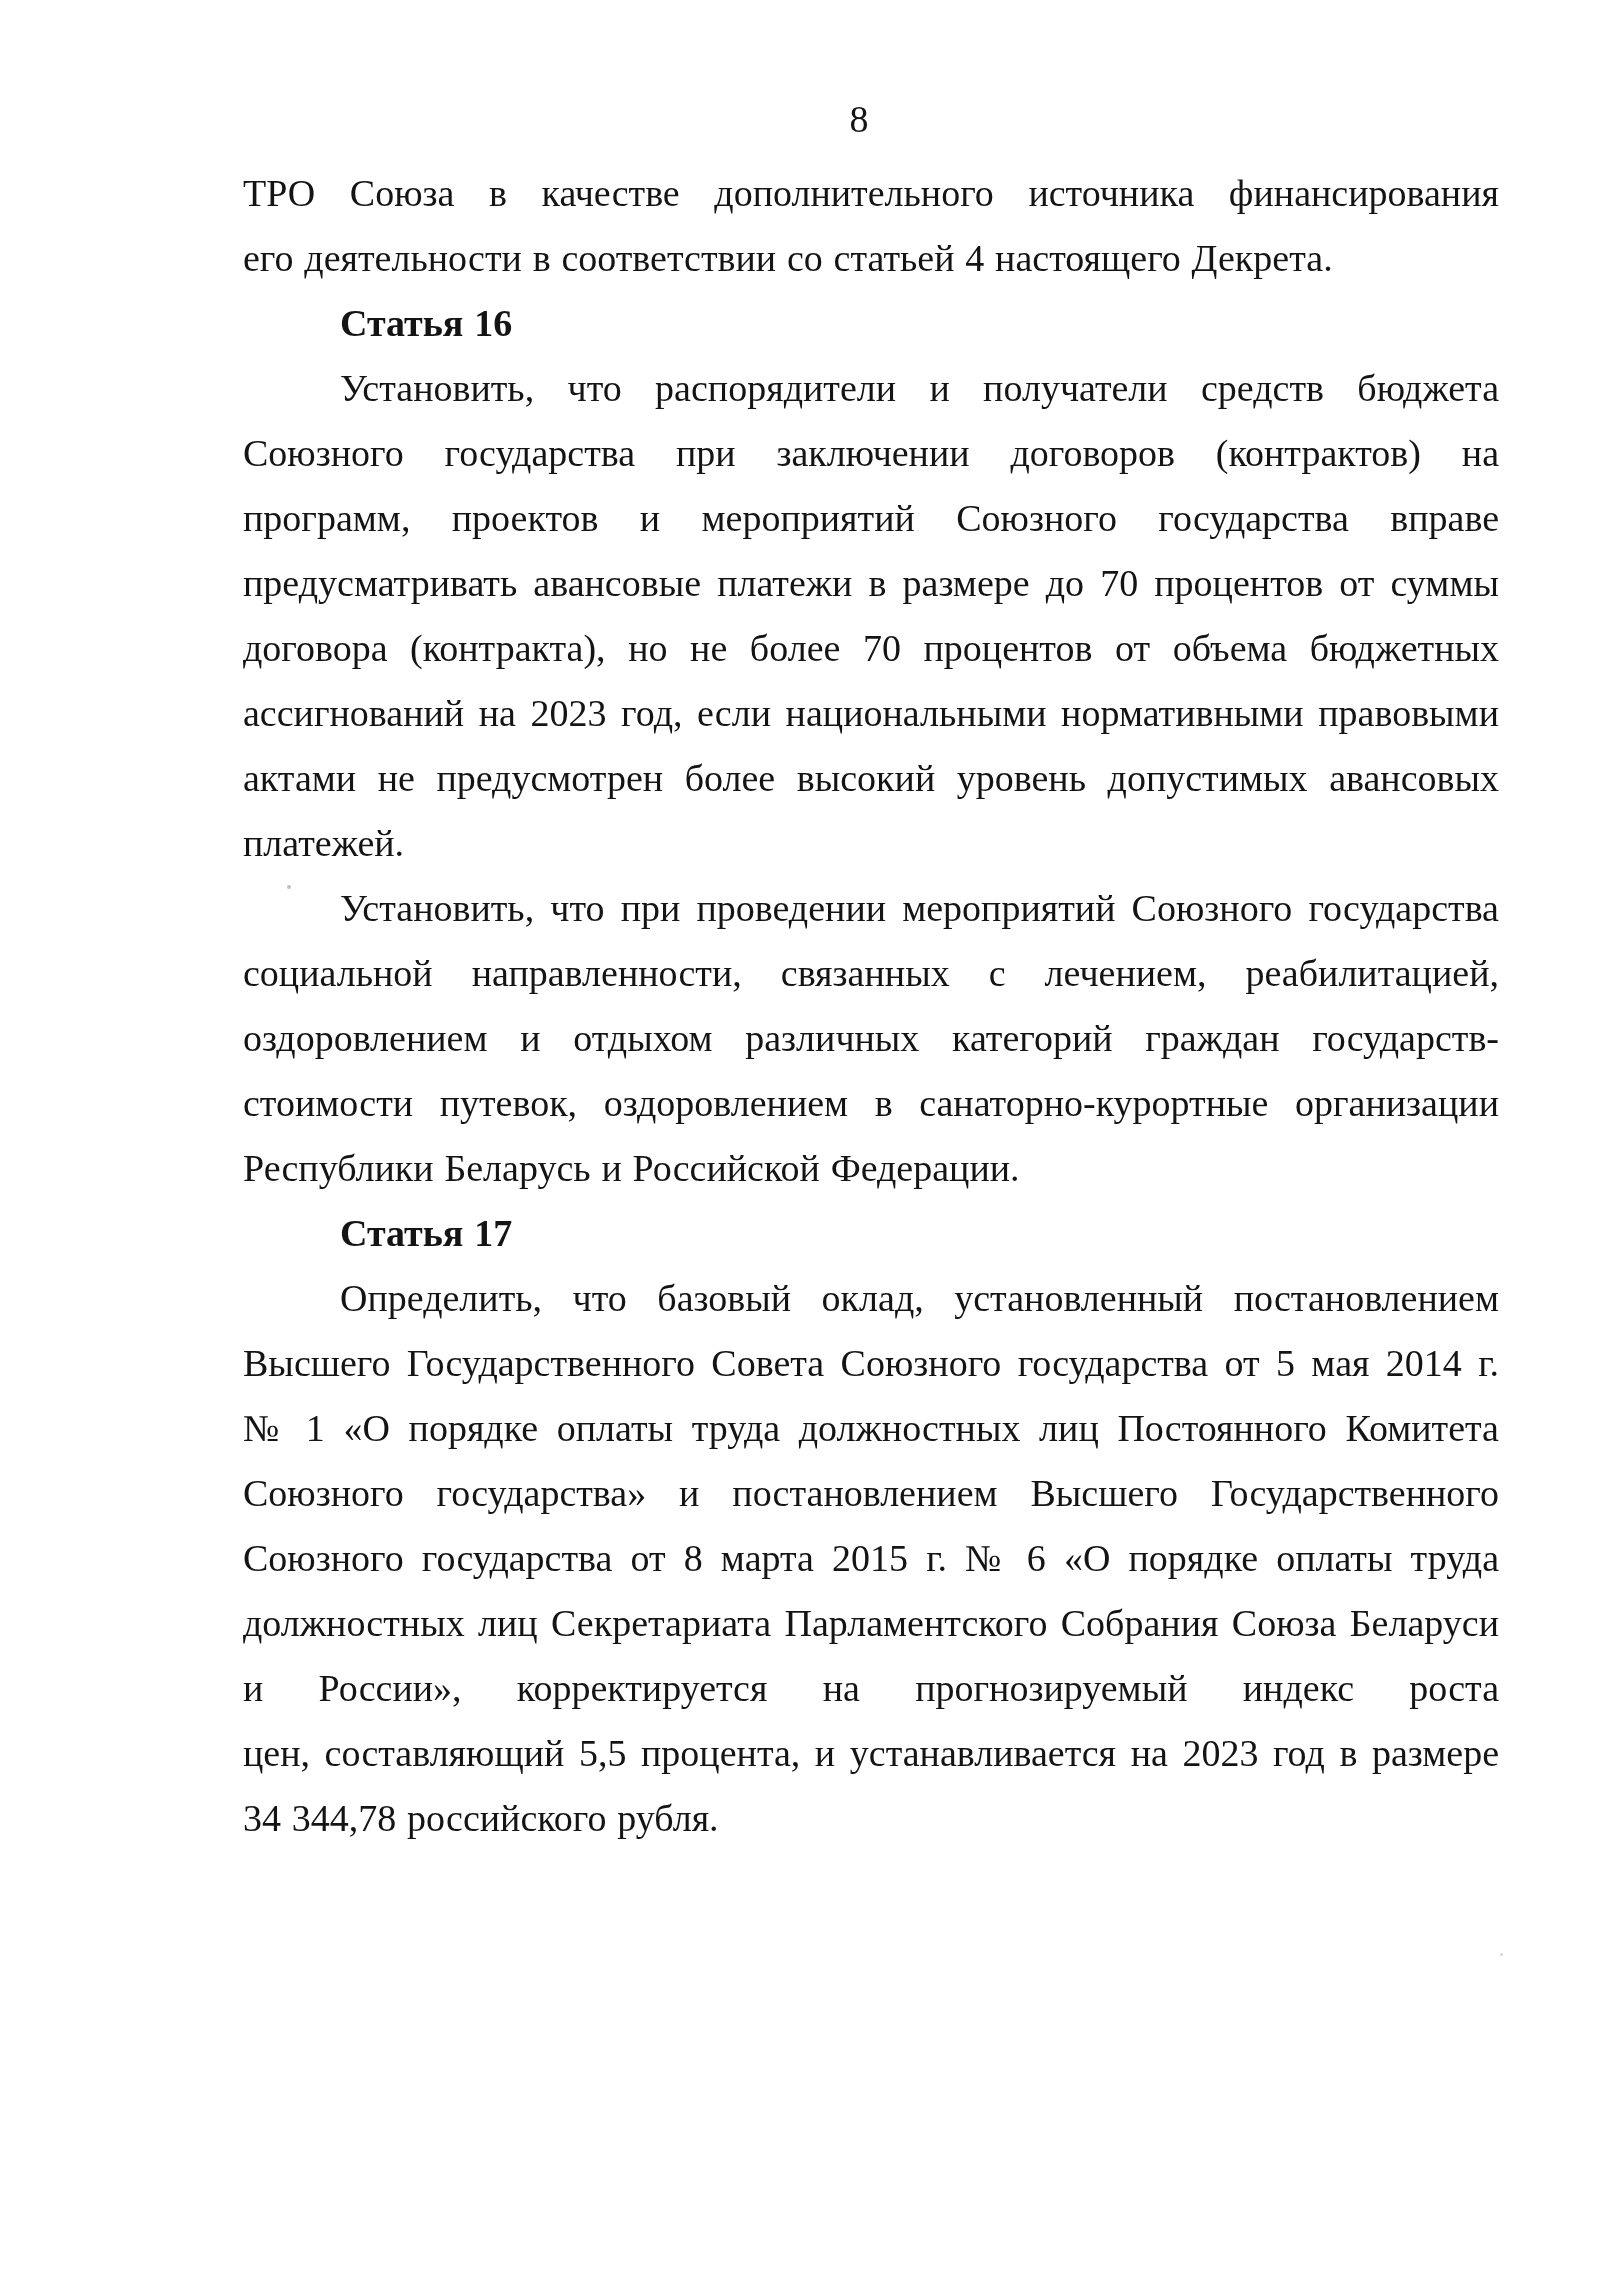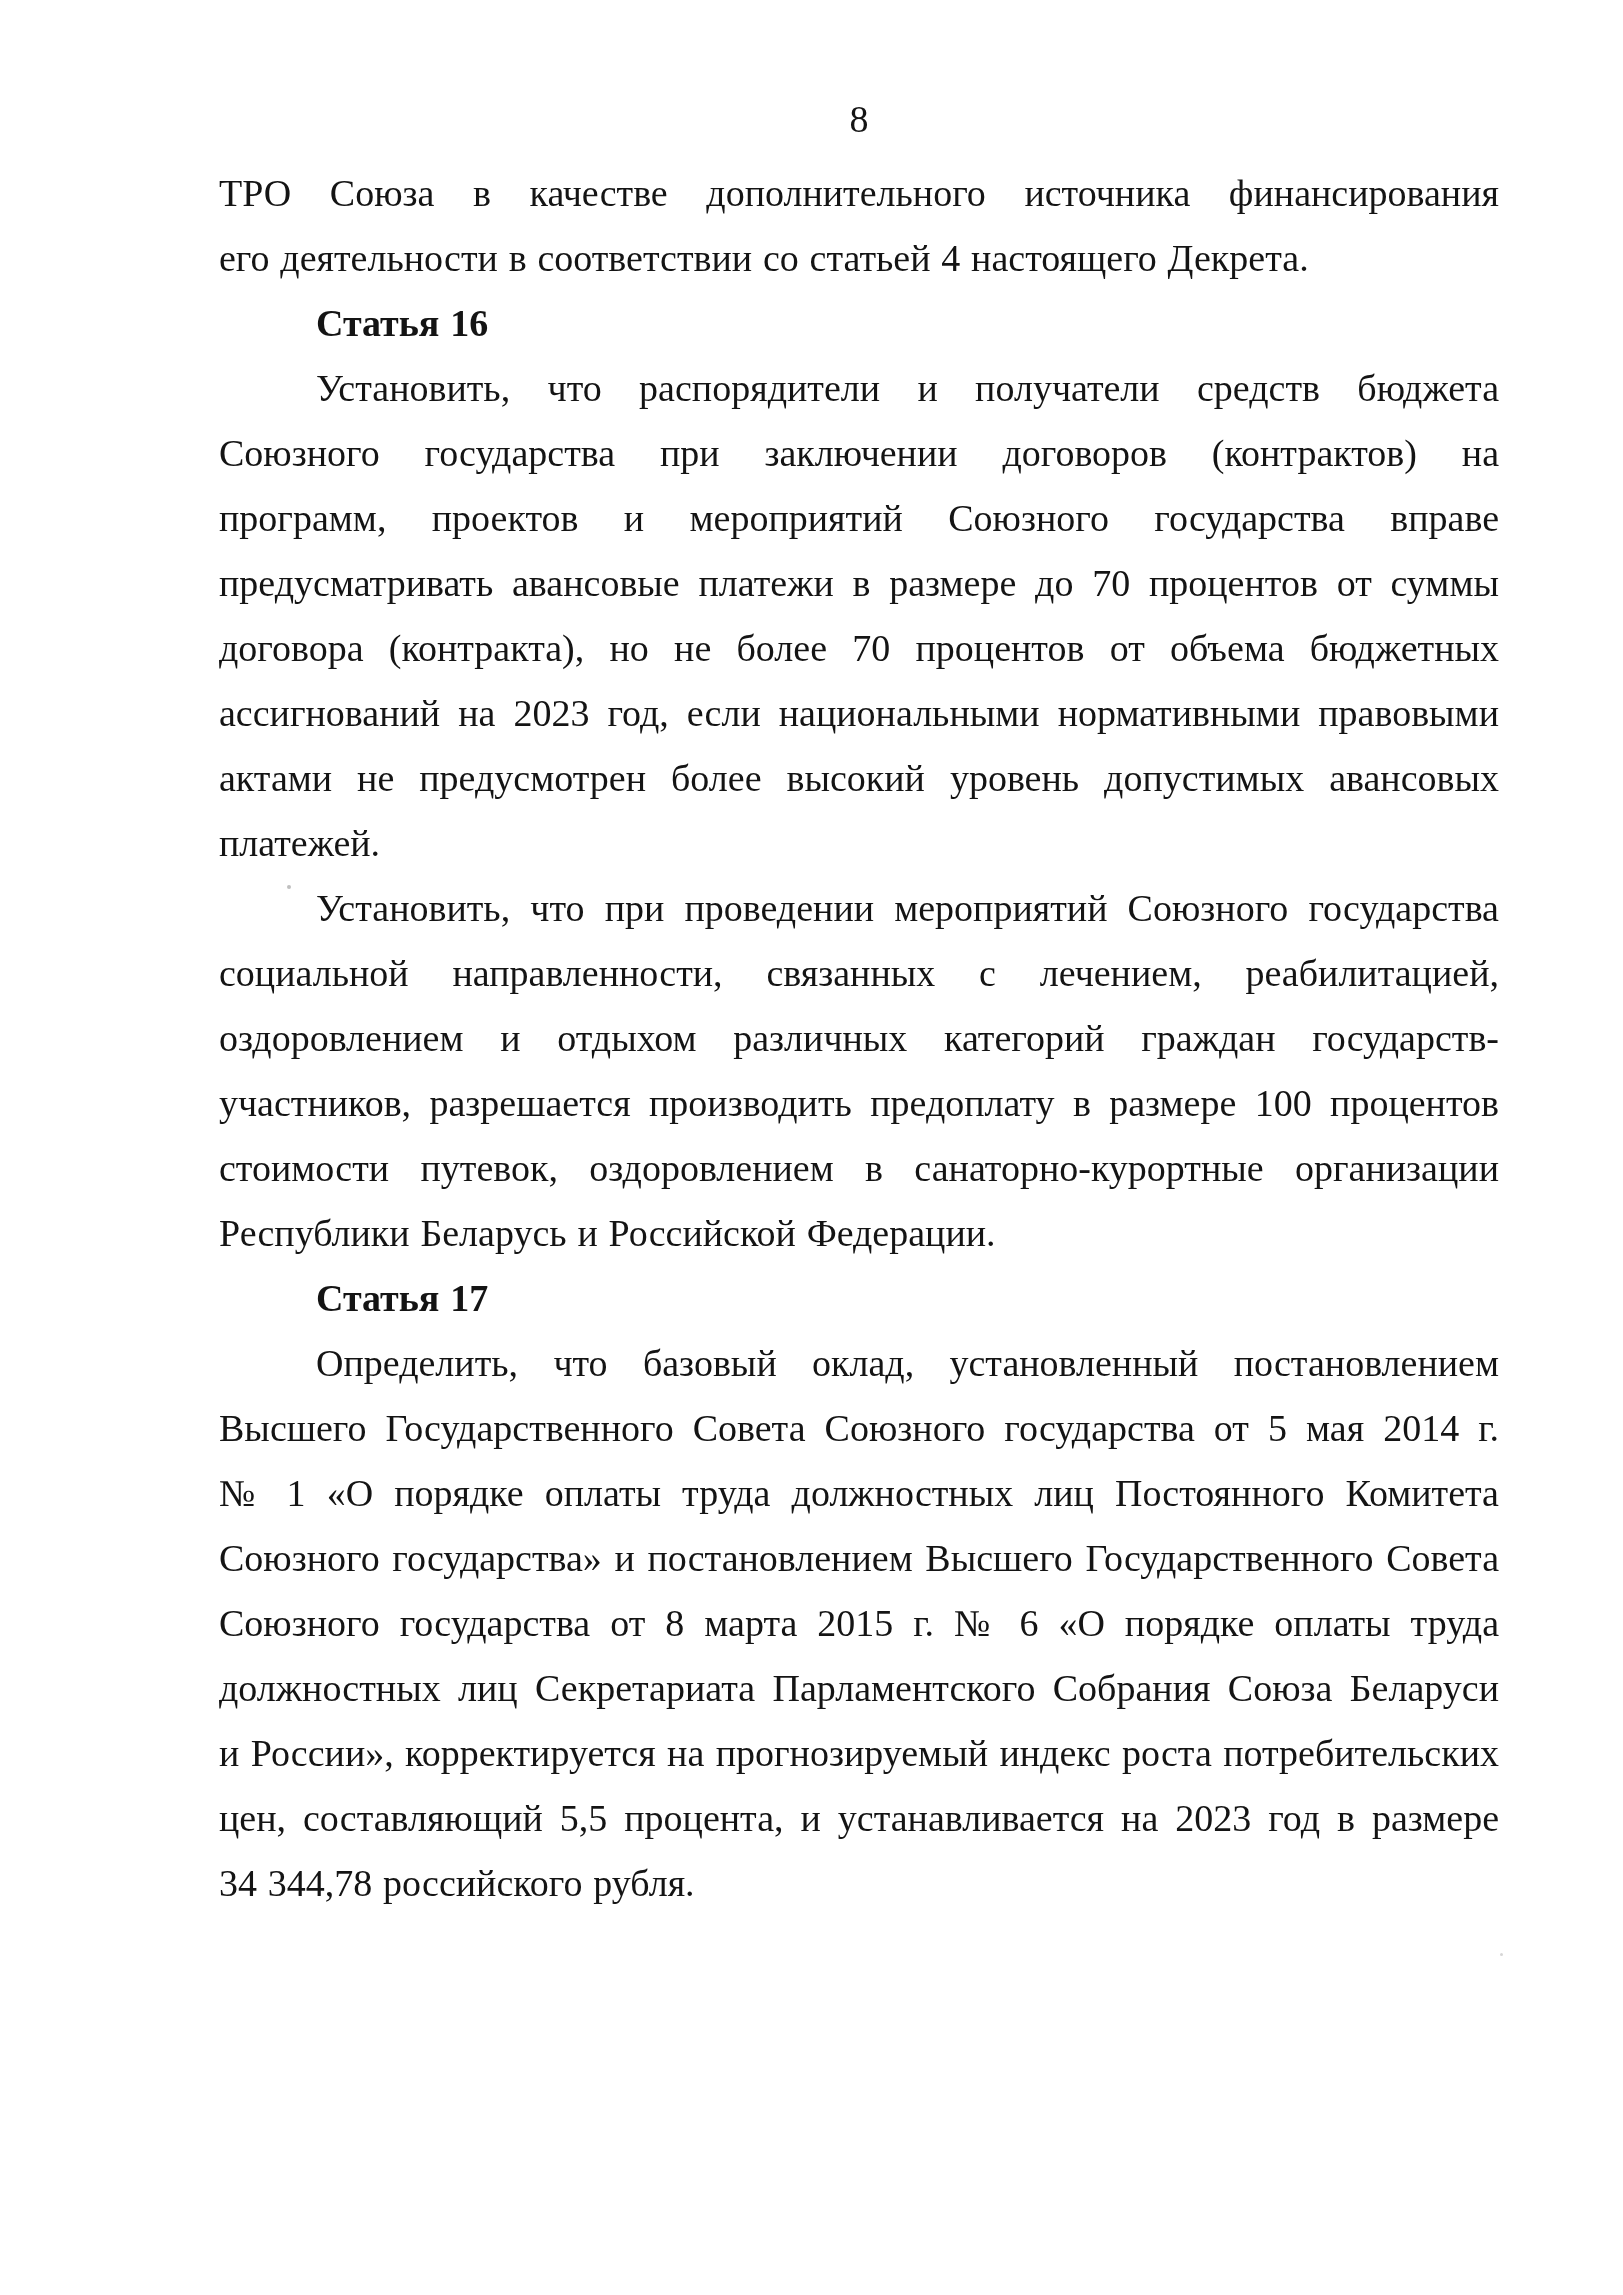--- a/index.html
+++ b/index.html
@@ -38,20 +38,21 @@
     font-size: 38px;
     word-spacing: 1.3px;
   }
   .line {
     height: 65px;
     line-height: 65px;
     text-align: justify;
     text-align-last: justify;
     overflow: hidden;
     white-space: normal;
+    margin-left: 24px;
   }
   .line.plain {
     text-align: right;
     text-align-last: left;
   }
   .line.indent {
     text-indent: 97px;
   }
   .line.heading {
     font-weight: bold;
@@ -82,21 +83,20 @@
     <div class="line">Союзного государства при заключении договоров (контрактов) на реализацию</div>
     <div class="line">программ, проектов и мероприятий Союзного государства вправе</div>
     <div class="line">предусматривать авансовые платежи в размере до 70 процентов от суммы</div>
     <div class="line">договора (контракта), но не более 70 процентов от объема бюджетных</div>
     <div class="line">ассигнований на 2023 год, если национальными нормативными правовыми</div>
     <div class="line">актами не предусмотрен более высокий уровень допустимых авансовых</div>
     <div class="line plain">платежей.</div>
     <div class="line indent">Установить, что при проведении мероприятий Союзного государства</div>
     <div class="line">социальной направленности, связанных с лечением, реабилитацией,</div>
     <div class="line">оздоровлением и отдыхом различных категорий граждан государств-</div>
-    <div class="line">участников, разрешается производить предоплату в размере 100 процентов</div>
     <div class="line">стоимости путевок, оздоровлением в санаторно-курортные организации</div>
     <div class="line plain">Республики Беларусь и Российской Федерации.</div>
     <div class="line heading">Статья 17</div>
     <div class="line indent">Определить, что базовый оклад, установленный постановлением</div>
     <div class="line">Высшего Государственного Совета Союзного государства от 5 мая 2014 г.</div>
     <div class="line">№ 1 «О порядке оплаты труда должностных лиц Постоянного Комитета</div>
     <div class="line">Союзного государства» и постановлением Высшего Государственного Совета</div>
     <div class="line">Союзного государства от 8 марта 2015 г. № 6 «О порядке оплаты труда</div>
     <div class="line">должностных лиц Секретариата Парламентского Собрания Союза Беларуси</div>
     <div class="line">и России», корректируется на прогнозируемый индекс роста потребительских</div>

